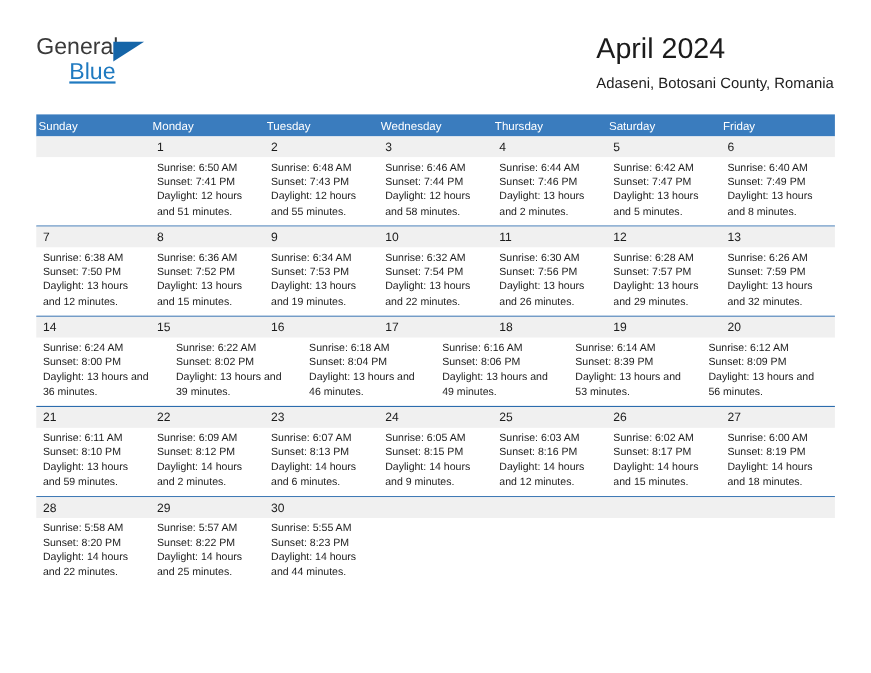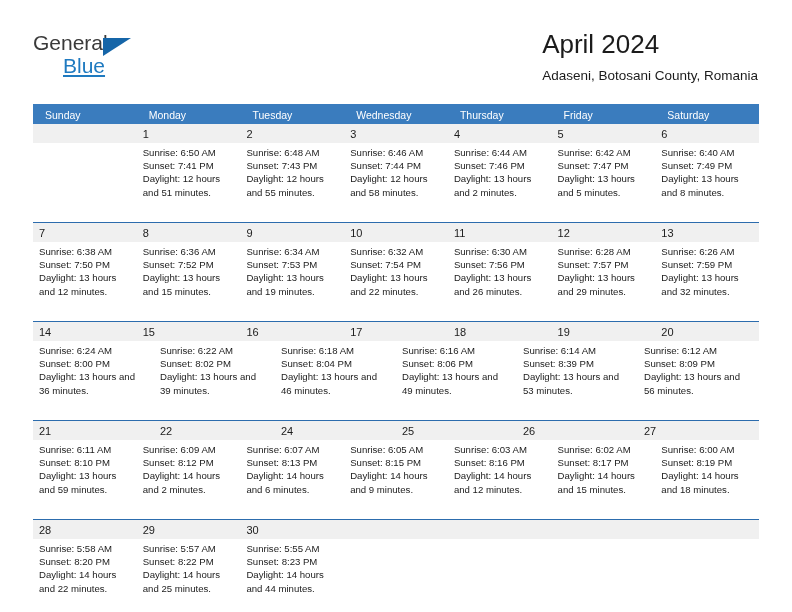--- a/index.html
+++ b/index.html
@@ -98,21 +98,21 @@
     display: flex;
     width: 100%;
   }
 
   .head-row {
     background: #3a7cbe;
   }
   .head-cell {
     flex: 1 1 0;
     box-sizing: border-box;
-    padding: 5px 6px 6px 12px;
+    padding: 5px 6px 6px 2px;
     font-size: 10.5px;
     color: #ffffff;
     height: 20px;
     line-height: 13px;
     white-space: nowrap;
     overflow: hidden;
   }
 
   .week {
     width: 100%;
@@ -141,21 +141,21 @@
 
   .body-row {
     display: flex;
     width: 100%;
     background: #ffffff;
   }
   .body-cell {
     flex: 1 1 0;
     box-sizing: border-box;
     padding: 3px 6px 4px 6px;
-    height: 79px;
+    height: 62px;
     overflow: hidden;
   }
   .body-cell .line {
     font-size: 9.6px;
     line-height: 13.2px;
     color: #1b1b1b;
     white-space: nowrap;
     overflow: hidden;
   }
   .body-cell .daylight {
@@ -183,22 +183,22 @@
   </div>
 
   <div class="calendar">
 
     <div class="cal-row head-row">
       <div class="head-cell">Sunday</div>
       <div class="head-cell">Monday</div>
       <div class="head-cell">Tuesday</div>
       <div class="head-cell">Wednesday</div>
       <div class="head-cell">Thursday</div>
+      <div class="head-cell">Saturday</div>
       <div class="head-cell">Friday</div>
-      <div class="head-cell">Saturday</div>
     </div>
 
     <div class="week first">
       <div class="num-row">
         <div class="num-cell"></div>
         <div class="num-cell">1</div>
         <div class="num-cell">2</div>
         <div class="num-cell">3</div>
         <div class="num-cell">4</div>
         <div class="num-cell">5</div>
@@ -333,20 +333,21 @@
           <div class="line">Sunset: 8:09 PM</div>
           <div class="line daylight">Daylight: 13 hours and 56 minutes.</div>
         </div>
       </div>
     </div>
 
     <div class="week">
       <div class="num-row">
         <div class="num-cell">21</div>
         <div class="num-cell">22</div>
+        <div class="num-cell">23</div>
         <div class="num-cell">24</div>
         <div class="num-cell">25</div>
         <div class="num-cell">26</div>
         <div class="num-cell">27</div>
       </div>
       <div class="body-row">
         <div class="body-cell">
           <div class="line">Sunrise: 6:11 AM</div>
           <div class="line">Sunset: 8:10 PM</div>
           <div class="line daylight">Daylight: 13 hours and 59 minutes.</div>

